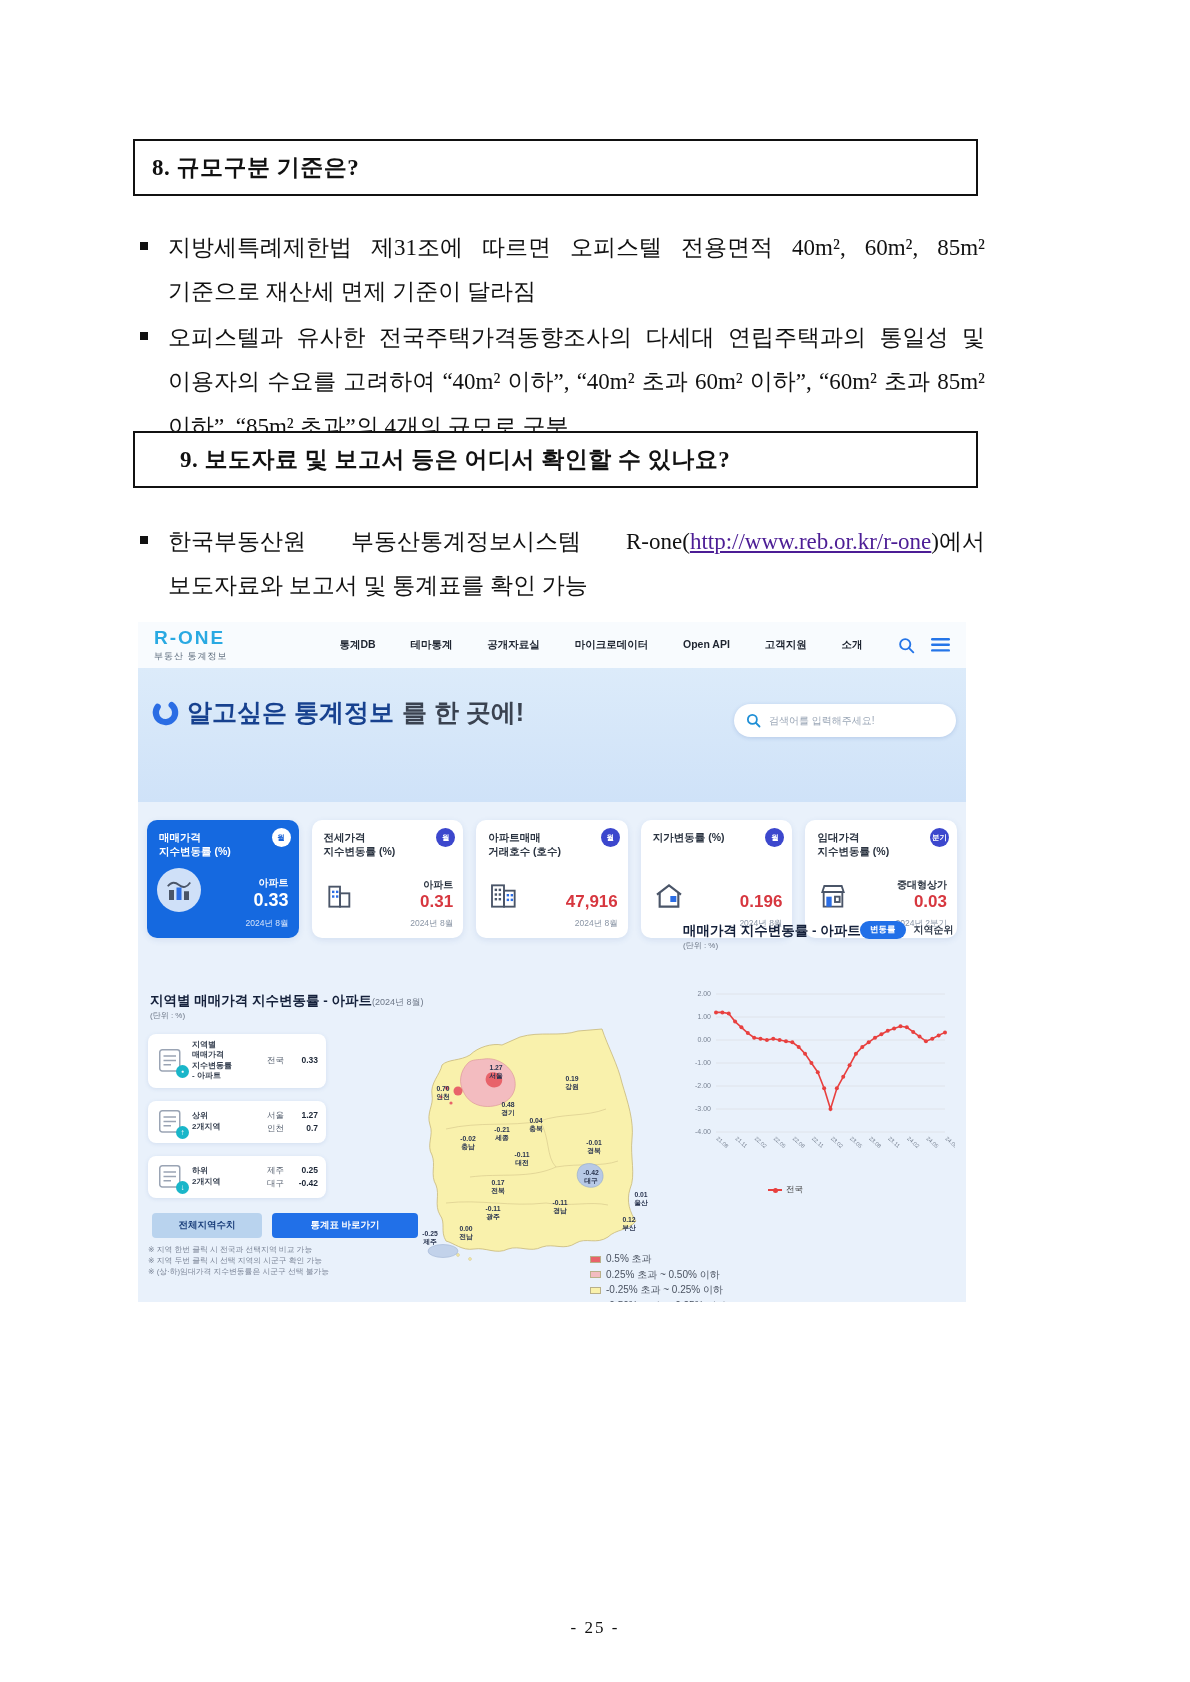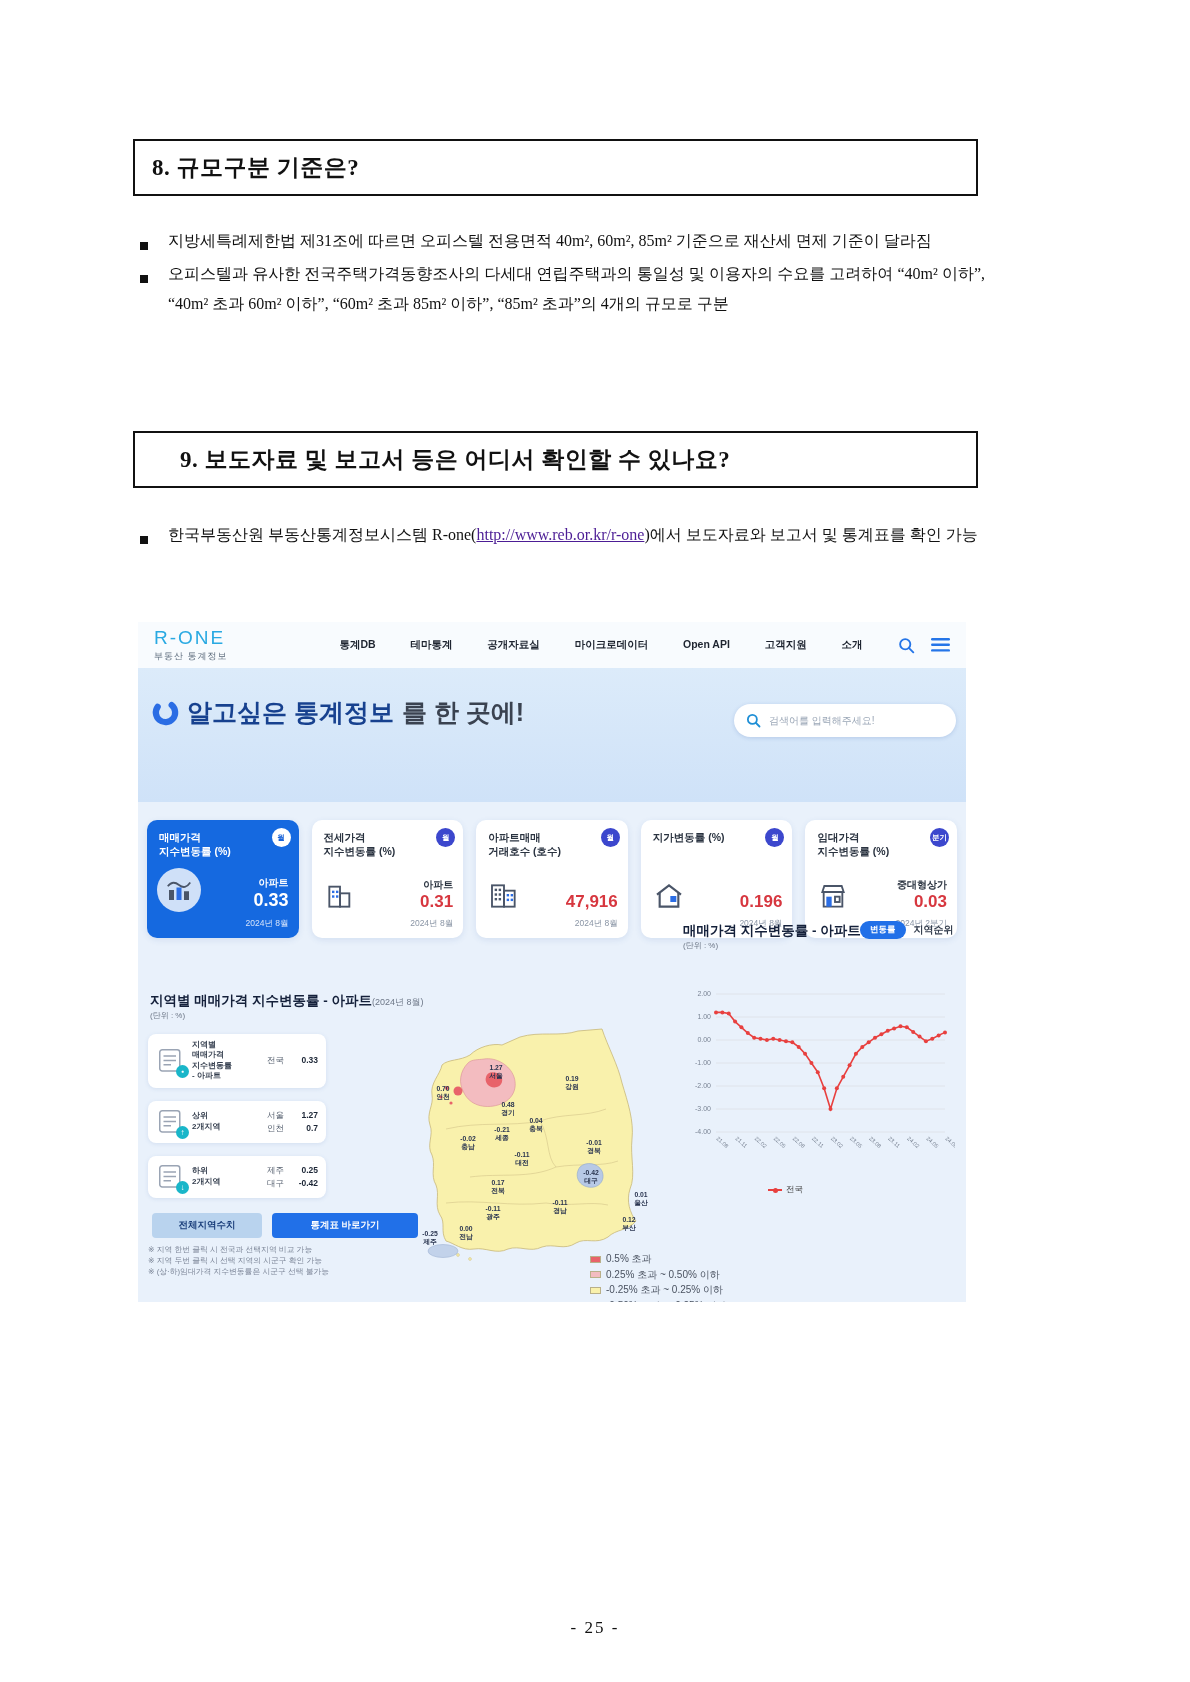--- a/index.html
+++ b/index.html
@@ -8,36 +8,36 @@
 
   
   .qbox { position:absolute; left:133px; width:845px; border:2px solid #111;
     font-size:23px; font-weight:bold; padding:11px 0 11px 17px; letter-spacing:.5px; background:#fff; }
   #faq8-box { top:139px; }
   #faq9-box { top:431px;padding-left:45px; }
 
   .bullets { position:absolute; left:140px; width:845px; }
   #faq8-bullets { top:226px; }
   #faq9-bullet  { top:520px; }
-  .bullet-item { display:flex; gap:20px; font-size:16px; line-height:1.92; margin-bottom:2px; }
+  .bullet-item { display:flex; gap:20px; font-size:23px; line-height:1.92; margin-bottom:2px; }
   .bullet-item .marker { flex:0 0 8px; width:8px; height:8px; background:#111; margin-top:16px; }
   .bullet-item .btxt { flex:1; text-align:justify; word-break:keep-all; }
   .doclink { color:#4c1d95; }
 
   .page-num { position:absolute; top:1618px; left:0; right:0; text-align:center; font-size:17px; letter-spacing:2px; }
 
   
   .shot { position:absolute; left:138px; top:622px; width:828px; height:680px;
     background:#e9f1fb; overflow:hidden;
     font-family:"Liberation Sans","DejaVu Sans",sans-serif; color:#222; }
 
   .shot-header { position:absolute; top:0; left:0; right:0; height:46px; background:#f8fbfe;
     display:flex; align-items:center; padding:0 16px; }
   .logo-block { width:150px; }
-  .logo-main { font-size:19px; font-weight:normal; color:#29a9e2; letter-spacing:2px; line-height:1; }
+  .logo-main { font-size:19px; font-weight:bold; color:#29a9e2; letter-spacing:2px; line-height:1; }
   .logo-sub  { font-size:9px; color:#5c6b7c; margin-top:3px; letter-spacing:1px; }
   .nav { flex:1; display:flex; justify-content:space-around; margin:0 18px; }
   .nav-item { font-size:10.5px; font-weight:bold; color:#1e2430; cursor:pointer; }
   .hdr-icons { display:flex; align-items:center; gap:16px; }
 
   .hero { position:absolute; top:46px; left:0; right:0; height:134px;
     background:linear-gradient(180deg,#dcebfa 0%,#cfe2f8 100%); }
   .hero-title { position:absolute; left:14px; top:74px; font-size:25px; font-weight:bold;
     display:flex; align-items:center; gap:8px; }
   .hero-strong { color:#17418f; }

